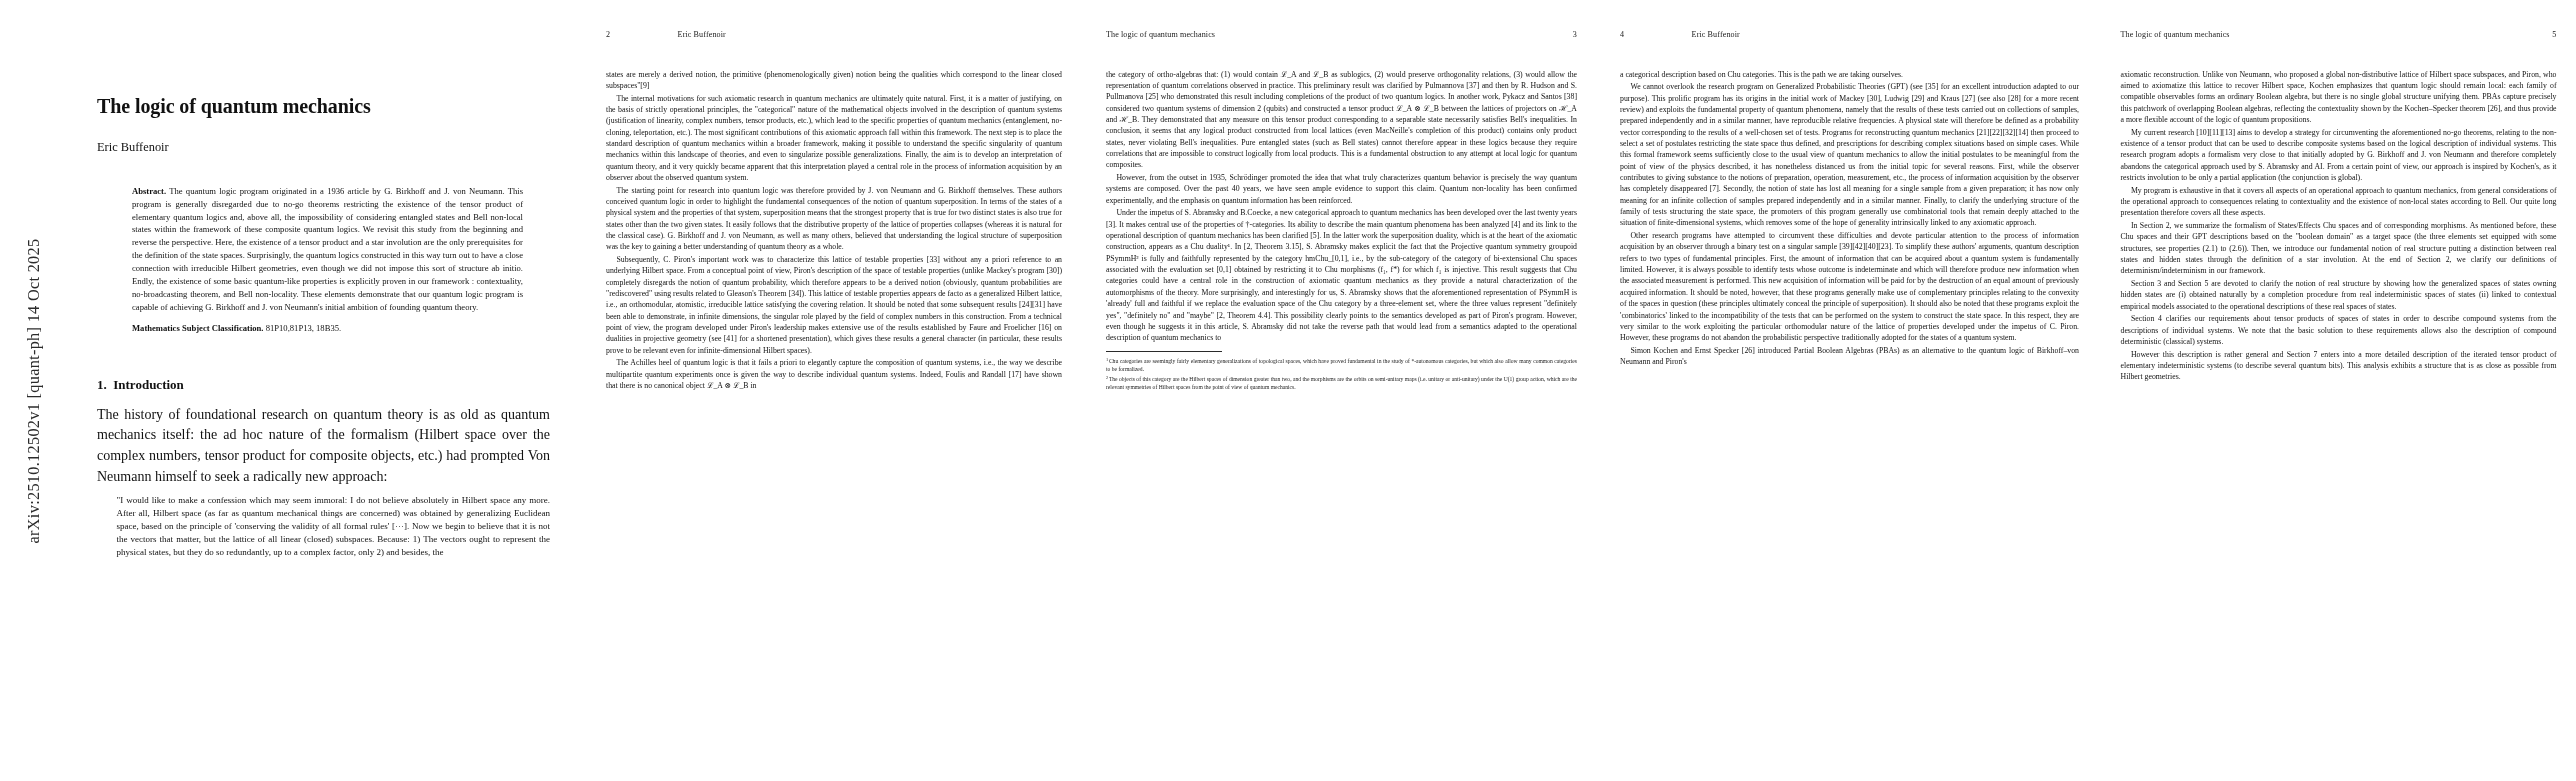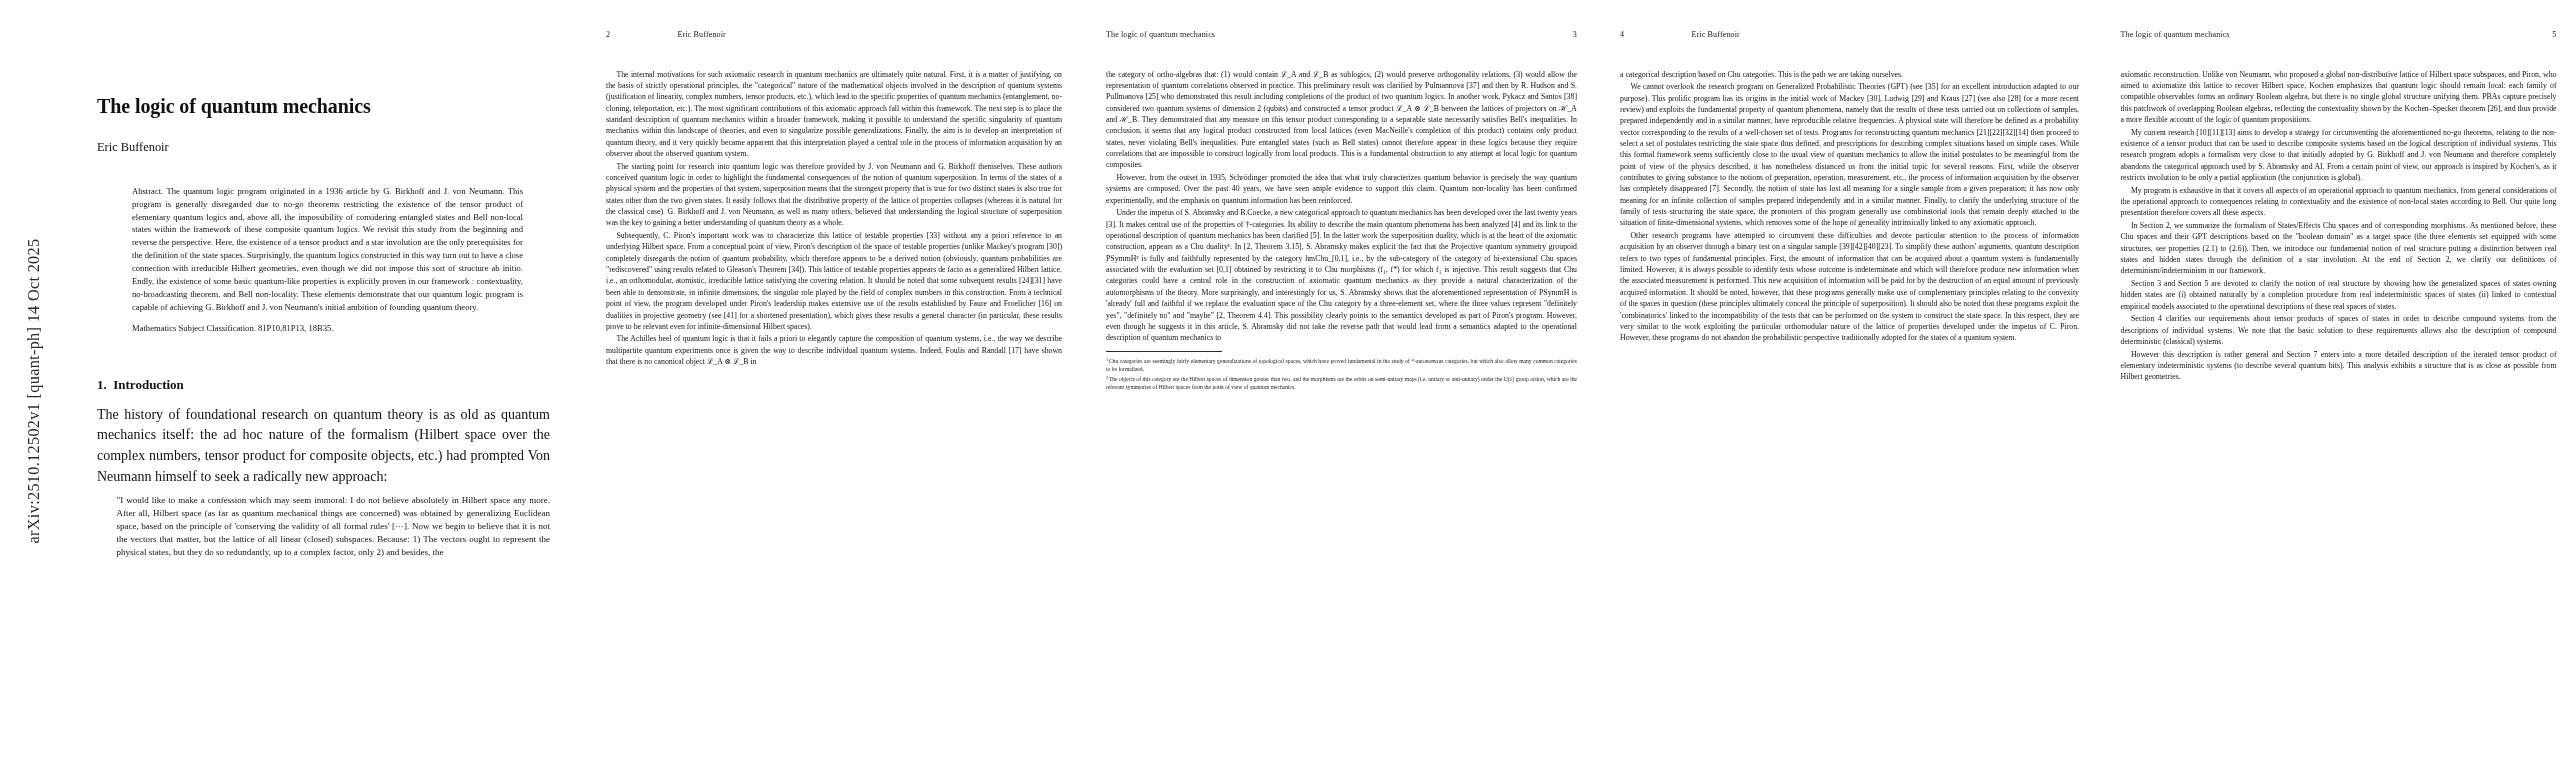--- a/index.html
+++ b/index.html
@@ -92,21 +92,21 @@
   }
   .abstract-block {
     margin: 0 0 0 35px;
     width: 391px;
     font-size: 8.6px;
     line-height: 1.50;
     text-align: justify;
     hyphens: auto;
   }
   .abstract-block p { margin: 0 0 7.2px 0; }
-  .abstract-block .lead { font-weight: normal; }
+  .abstract-block .lead { font-weight: bold; }
   .abstract-block .msc, .abstract-block .kw { margin-top: 8.5px; }
 
   .section-head {
     font-size: 13px;
     font-weight: bold;
     margin: 42px 0 11.7px 0;
   }
   .section-head .num { margin-right: 6.5px; }
 
   .body-p {
@@ -181,20 +181,21 @@
     <p class="body-p">The history of foundational research on quantum theory is as old as quantum mechanics itself: the ad hoc nature of the formalism (Hilbert space over the complex numbers, tensor product for composite objects, etc.) had prompted Von Neumann himself to seek a radically new approach:</p>
     <p class="quote-block">"I would like to make a confession which may seem immoral: I do not believe absolutely in Hilbert space any more. After all, Hilbert space (as far as quantum mechanical things are concerned) was obtained by generalizing Euclidean space, based on the principle of 'conserving the validity of all formal rules' [···]. Now we begin to believe that it is not the vectors that matter, but the lattice of all linear (closed) subspaces. Because: 1) The vectors ought to represent the physical states, but they do so redundantly, up to a complex factor, only 2) and besides, the</p>
   </div>
 
   <div class="page page-2">
     <div class="runhead verso">
       <span class="folio">2</span>
       <span class="rh-title">Eric Buffenoir</span>
     </div>
     <div>
+      <p class="col-p">states are merely a derived notion, the primitive (phenomenologically given) notion being the qualities which correspond to the linear closed subspaces"[9]</p>
       <p class="col-p indent">The internal motivations for such axiomatic research in quantum mechanics are ultimately quite natural. First, it is a matter of justifying, on the basis of strictly operational principles, the "categorical" nature of the mathematical objects involved in the description of quantum systems (justification of linearity, complex numbers, tensor products, etc.), which lead to the specific properties of quantum mechanics (entanglement, no-cloning, teleportation, etc.). The most significant contributions of this axiomatic approach fall within this framework. The next step is to place the standard description of quantum mechanics within a broader framework, making it possible to understand the specific singularity of quantum mechanics within this landscape of theories, and even to singularize possible generalizations. Finally, the aim is to develop an interpretation of quantum theory, and it very quickly became apparent that this interpretation played a central role in the process of information acquisition by an observer about the observed quantum system.</p>
       <p class="col-p indent">The starting point for research into quantum logic was therefore provided by J. von Neumann and G. Birkhoff themselves. These authors conceived quantum logic in order to highlight the fundamental consequences of the notion of quantum superposition. In terms of the states of a physical system and the properties of that system, superposition means that the strongest property that is true for two distinct states is also true for states other than the two given states. It easily follows that the distributive property of the lattice of properties collapses (whereas it is natural for the classical case). G. Birkhoff and J. von Neumann, as well as many others, believed that understanding the logical structure of superposition was the key to gaining a better understanding of quantum theory as a whole.</p>
       <p class="col-p indent">Subsequently, C. Piron's important work was to characterize this lattice of testable properties [33] without any a priori reference to an underlying Hilbert space. From a conceptual point of view, Piron's description of the space of testable properties (unlike Mackey's program [30]) completely disregards the notion of quantum probability, which therefore appears to be a derived notion (obviously, quantum probabilities are "rediscovered" using results related to Gleason's Theorem [34]). This lattice of testable properties appears de facto as a generalized Hilbert lattice, i.e., an orthomodular, atomistic, irreducible lattice satisfying the covering relation. It should be noted that some subsequent results [24][31] have been able to demonstrate, in infinite dimensions, the singular role played by the field of complex numbers in this construction. From a technical point of view, the program developed under Piron's leadership makes extensive use of the results established by Faure and Froelicher [16] on dualities in projective geometry (see [41] for a shortened presentation), which gives these results a general character (in particular, these results prove to be relevant even for infinite-dimensional Hilbert spaces).</p>
       <p class="col-p indent">The Achilles heel of quantum logic is that it fails a priori to elegantly capture the composition of quantum systems, i.e., the way we describe multipartite quantum experiments once is given the way to describe individual quantum systems. Indeed, Foulis and Randall [17] have shown that there is no canonical object ℒ_A ⊗ ℒ_B in</p>
     </div>
   </div>
 
   <div class="page page-3">
     <div class="runhead recto">
       <span class="rh-title">The logic of quantum mechanics</span>
@@ -216,20 +217,21 @@
 
   <div class="page page-4">
     <div class="runhead verso">
       <span class="folio">4</span>
       <span class="rh-title">Eric Buffenoir</span>
     </div>
     <div>
       <p class="col-p">a categorical description based on Chu categories. This is the path we are taking ourselves.</p>
       <p class="col-p indent">We cannot overlook the research program on Generalized Probabilistic Theories (GPT) (see [35] for an excellent introduction adapted to our purpose). This prolific program has its origins in the initial work of Mackey [30], Ludwig [29] and Kraus [27] (see also [28] for a more recent review) and exploits the fundamental property of quantum phenomena, namely that the results of these tests carried out on collections of samples, prepared independently and in a similar manner, have reproducible relative frequencies. A physical state will therefore be defined as a probability vector corresponding to the results of a well-chosen set of tests. Programs for reconstructing quantum mechanics [21][22][32][14] then proceed to select a set of postulates restricting the state space thus defined, and prescriptions for describing complex situations based on simple cases. While this formal framework seems sufficiently close to the usual view of quantum mechanics to allow the initial postulates to be meaningful from the point of view of the physics described, it has nonetheless distanced us from the initial topic for several reasons. First, while the observer contributes to giving substance to the notions of preparation, operation, measurement, etc., the process of information acquisition by the observer has completely disappeared [7]. Secondly, the notion of state has lost all meaning for a single sample from a given preparation; it has now only meaning for an infinite collection of samples prepared independently and in a similar manner. Finally, to clarify the underlying structure of the family of tests structuring the state space, the promoters of this program generally use combinatorial tools that remain deeply attached to the situation of finite-dimensional systems, which removes some of the hope of generality intrinsically linked to any axiomatic approach.</p>
       <p class="col-p indent">Other research programs have attempted to circumvent these difficulties and devote particular attention to the process of information acquisition by an observer through a binary test on a singular sample [39][42][40][23]. To simplify these authors' arguments, quantum description refers to two types of fundamental principles. First, the amount of information that can be acquired about a quantum system is fundamentally limited. However, it is always possible to identify tests whose outcome is indeterminate and which will therefore produce new information when the associated measurement is performed. This new acquisition of information will be paid for by the destruction of an equal amount of previously acquired information. It should be noted, however, that these programs generally make use of complementary principles relating to the convexity of the spaces in question (these principles ultimately conceal the principle of superposition). It should also be noted that these programs exploit the 'combinatorics' linked to the incompatibility of the tests that can be performed on the system to construct the state space. In this respect, they are very similar to the work exploiting the particular orthomodular nature of the lattice of properties developed under the impetus of C. Piron. However, these programs do not abandon the probabilistic perspective traditionally adopted for the states of a quantum system.</p>
+      <p class="col-p indent">Simon Kochen and Ernst Specker [26] introduced Partial Boolean Algebras (PBAs) as an alternative to the quantum logic of Birkhoff–von Neumann and Piron's</p>
     </div>
   </div>
 
   <div class="page page-5">
     <div class="runhead recto">
       <span class="rh-title">The logic of quantum mechanics</span>
       <span class="folio">5</span>
     </div>
     <div>
       <p class="col-p">axiomatic reconstruction. Unlike von Neumann, who proposed a global non-distributive lattice of Hilbert space subspaces, and Piron, who aimed to axiomatize this lattice to recover Hilbert space, Kochen emphasizes that quantum logic should remain local: each family of compatible observables forms an ordinary Boolean algebra, but there is no single global structure unifying them. PBAs capture precisely this patchwork of overlapping Boolean algebras, reflecting the contextuality shown by the Kochen–Specker theorem [26], and thus provide a more flexible account of the logic of quantum propositions.</p>

